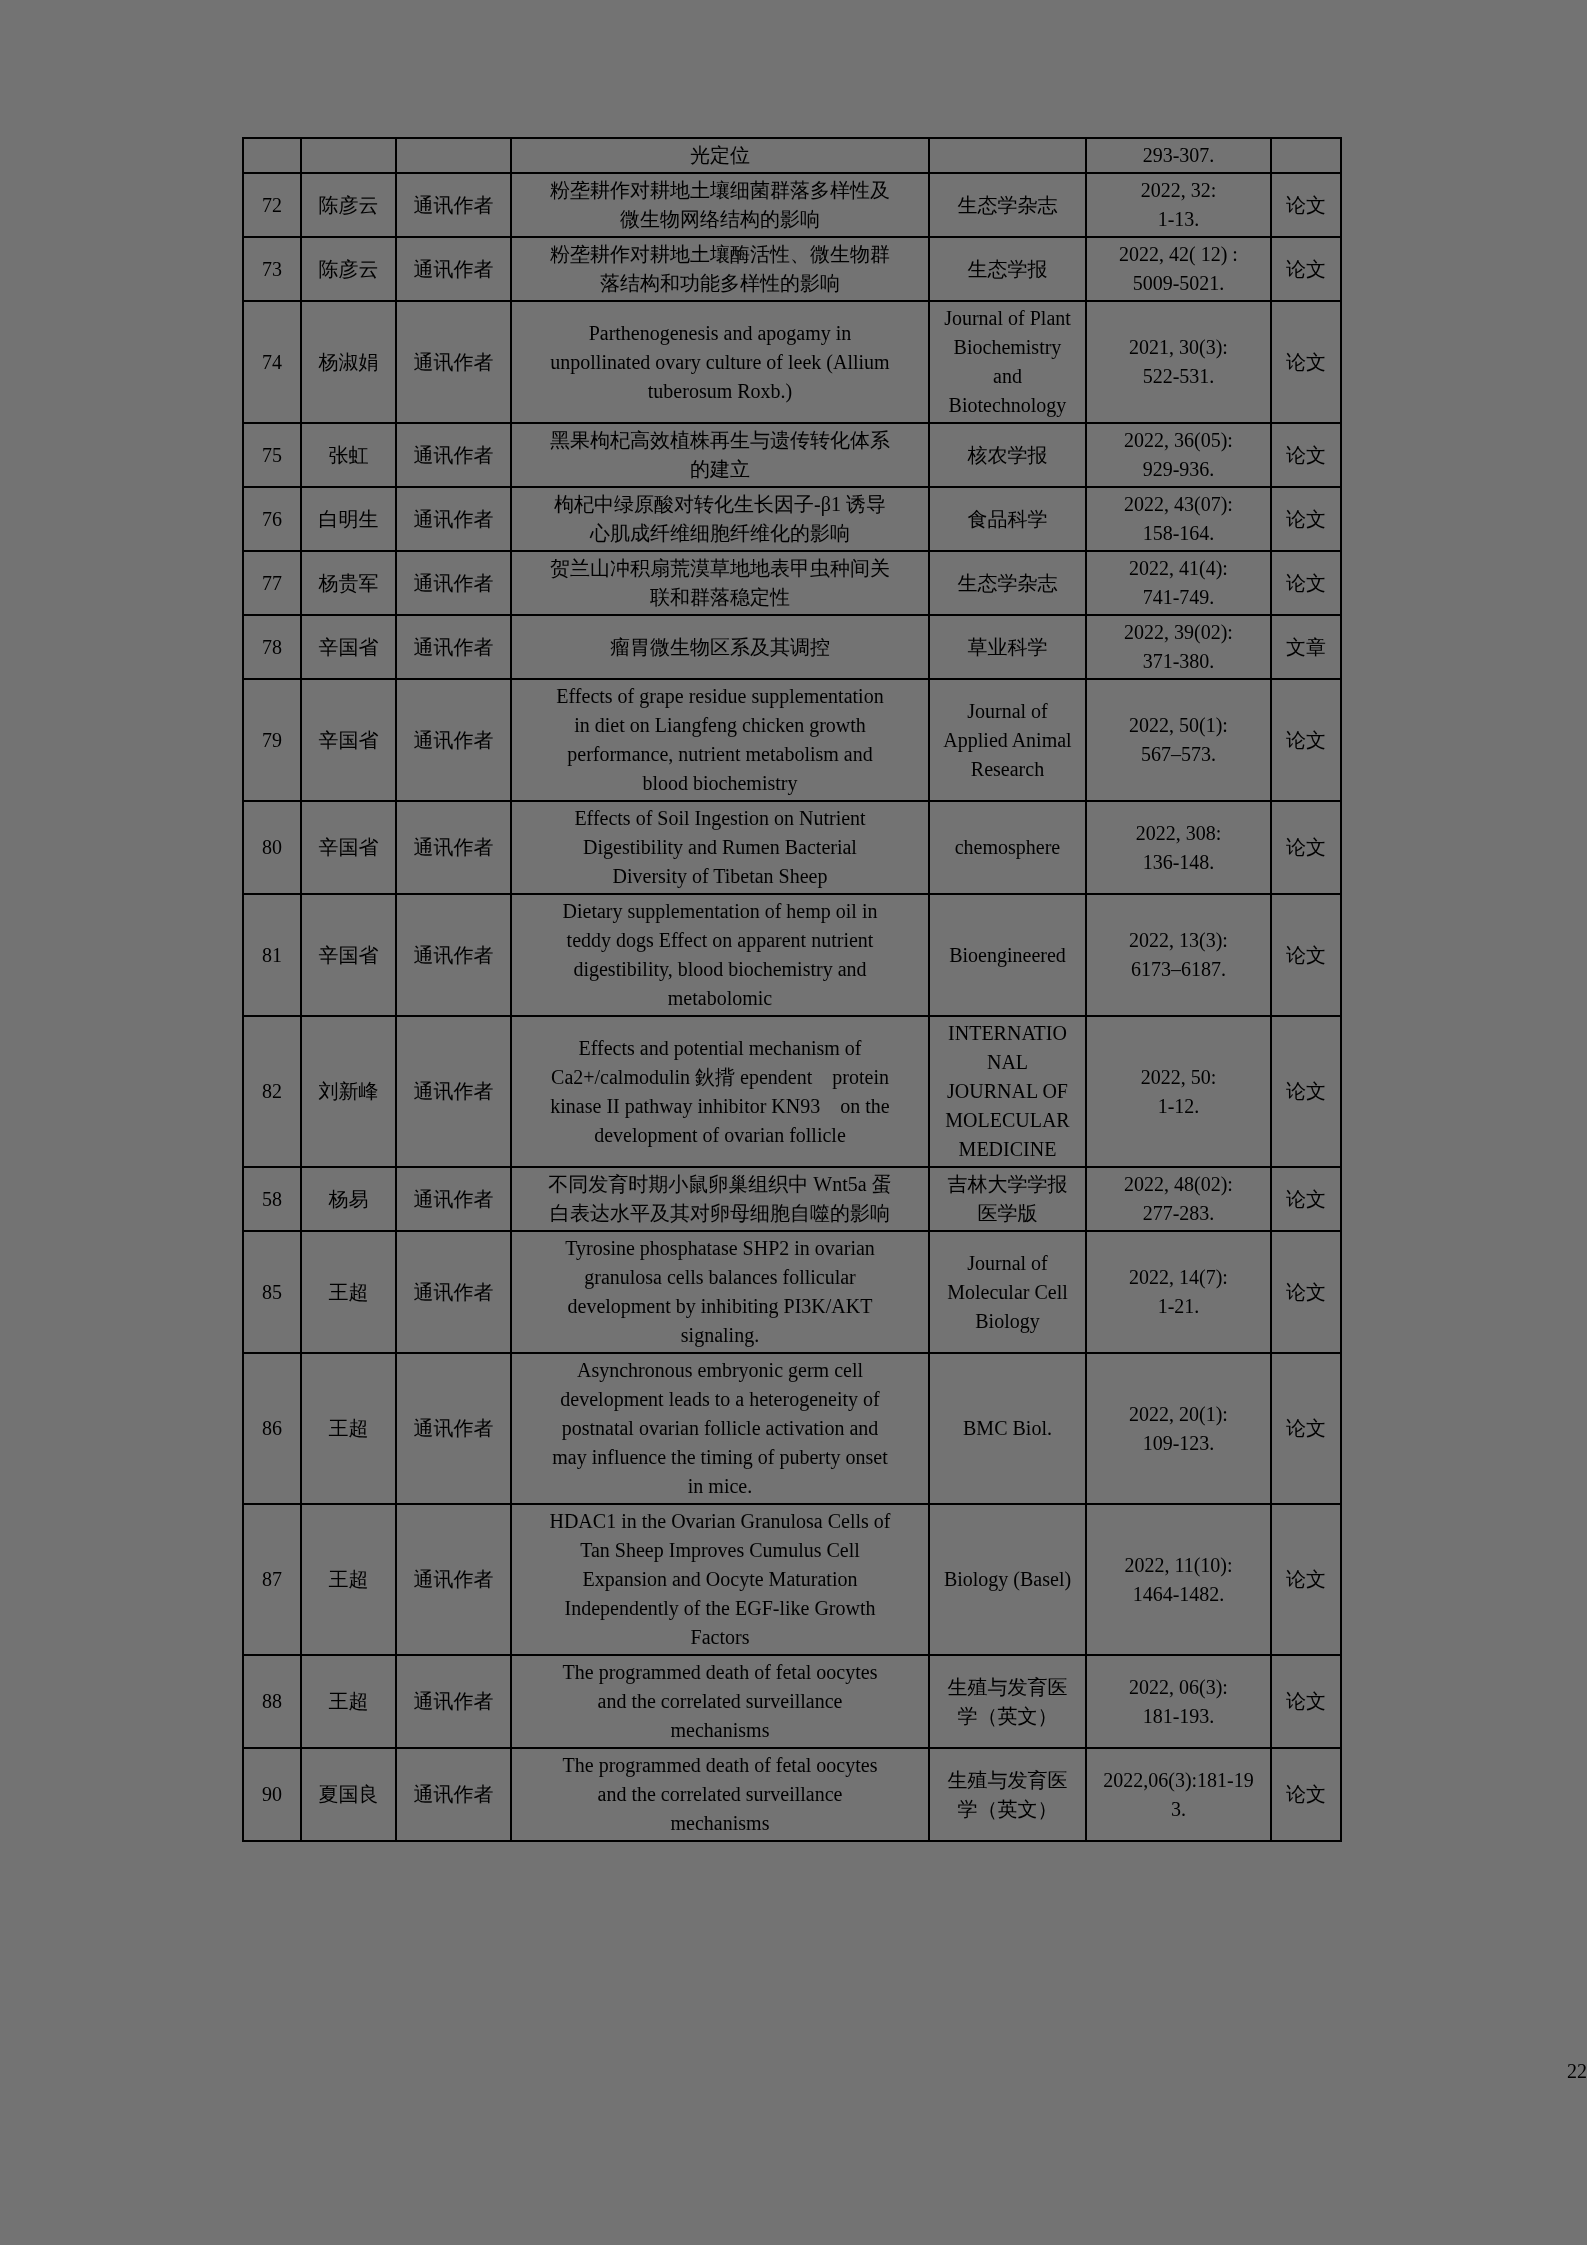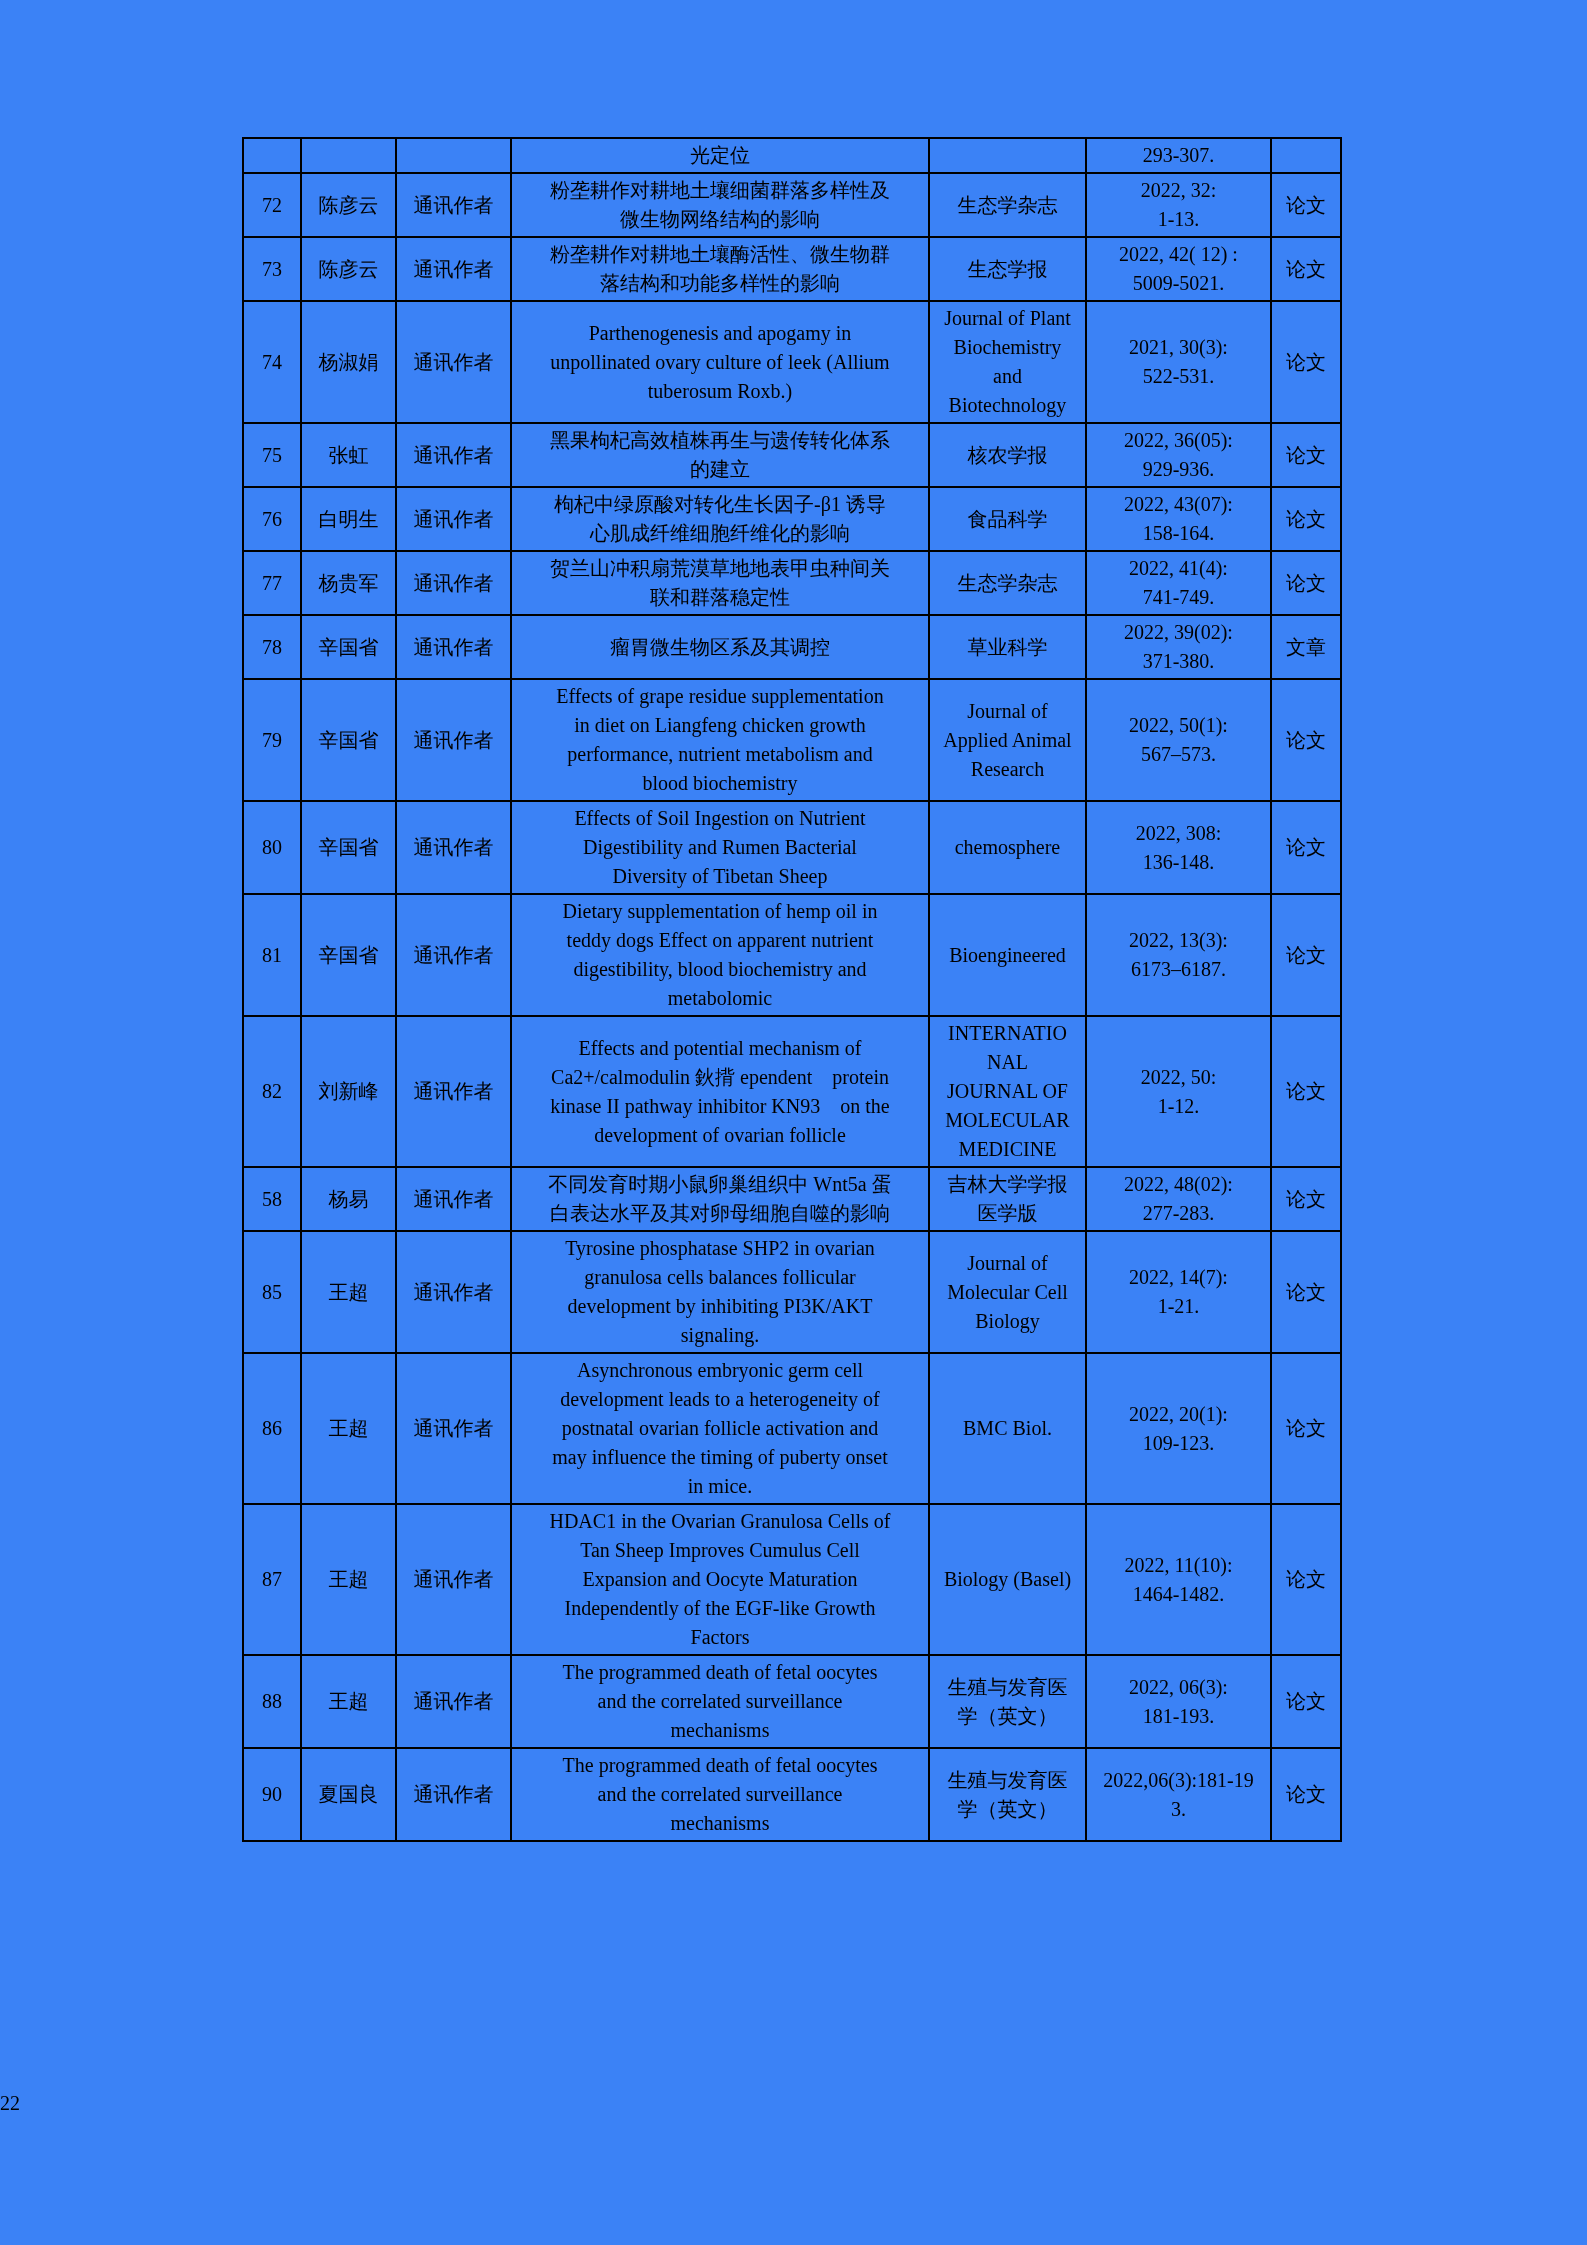--- a/index.html
+++ b/index.html
@@ -4,21 +4,21 @@
 <style>
   html, body {
     margin: 0;
     padding: 0;
     background: #ffffff;
   }
   .page {
     position: relative;
     width: 1587px;
     height: 2245px;
-    background: #3b82f6;
+    background: #737373;
     overflow: hidden;
     font-family: "Liberation Serif", "DejaVu Serif", serif;
     color: #000000;
   }
   table.pub-table {
     position: absolute;
     left: 242px;
     top: 137px;
     width: 1098px;
     border-collapse: collapse;
@@ -33,24 +33,23 @@
     padding: 2px 2px;
     white-space: pre-line;
     overflow-wrap: break-word;
     word-break: break-word;
   }
   .page-footer {
     position: absolute;
     top: 2058px;
     left: 0;
     width: 100%;
-    text-align: left;
+    text-align: right;
     font-size: 20px;
     line-height: 26px;
-    margin-top: 32px;
   }
 </style>
 </head>
 <body>
 
 <div class="page">
 
   <table class="pub-table">
     <colgroup>
       <col style="width:58px">

